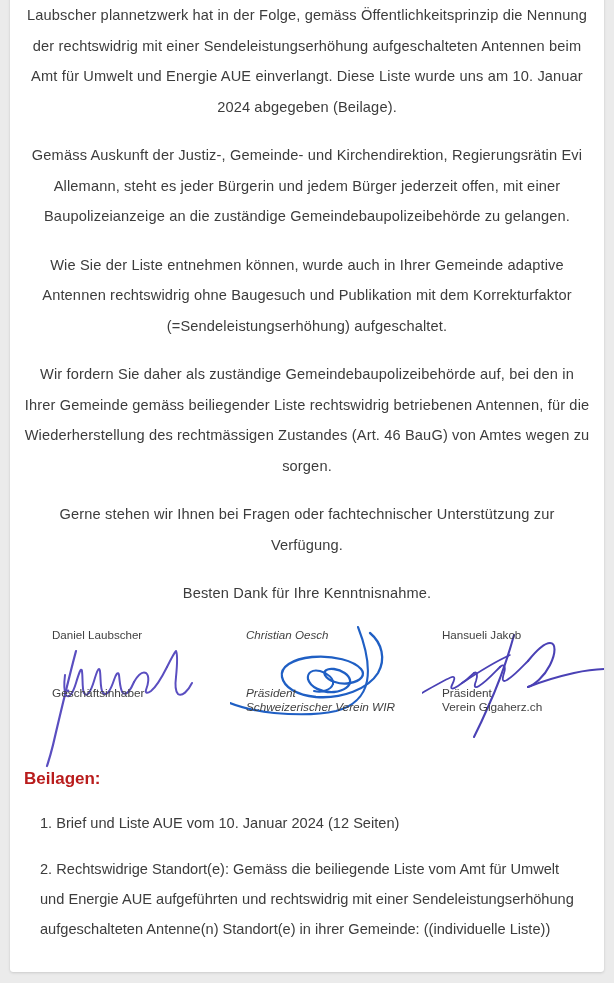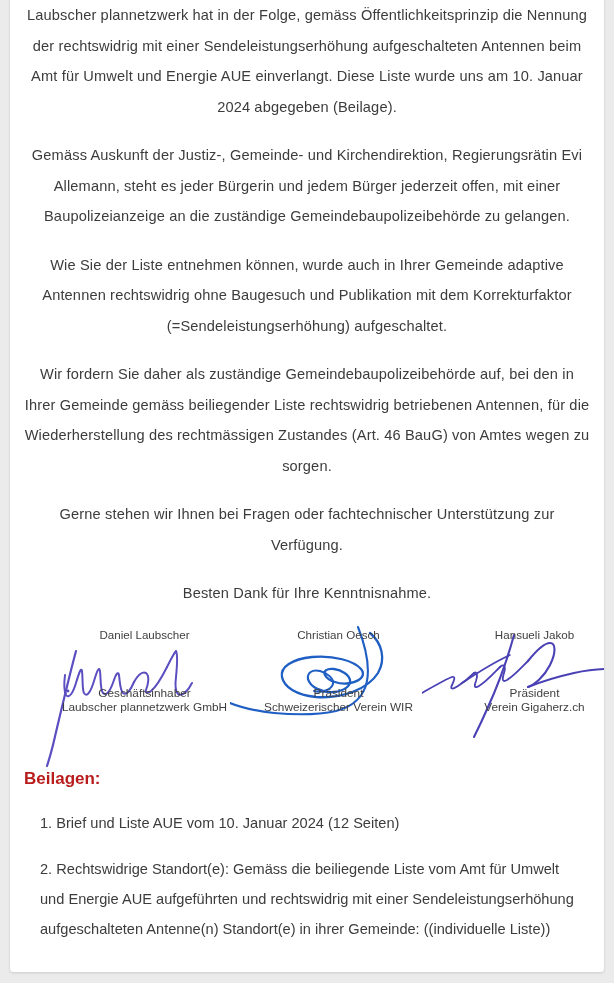--- a/index.html
+++ b/index.html
@@ -46,24 +46,23 @@
   .sig-block {
     position: relative;
     margin-top: 18px;
     height: 112px;
     width: 566px;
   }
   .sig-col {
     position: absolute;
     top: 0;
     width: 185px;
-    text-align: center;
   }
   .sig-col.c1 { left: 28px; }
-  .sig-col.c2 { left: 222px; }
+  .sig-col.c2 { left: 222px; font-style: italic; }
   .sig-col.c3 { left: 418px; }
   .sig-name {
     font-family: "Liberation Sans", sans-serif;
     font-size: 11.6px;
     line-height: 15px;
     color: #3f3f3f;
     white-space: nowrap;
   }
   .sig-gap { height: 44px; }
   .sig-role {
@@ -152,21 +151,20 @@
           <path d="M106 34 C114 24, 122 16, 128 16 C134 16, 134 26, 128 38 C122 50, 112 58, 106 60" stroke-width="2.1"></path>
           <path d="M106 60 C116 56, 134 50, 152 46 C166 43, 178 42, 186 42" stroke-width="2.1"></path>
           <path d="M40 56 C52 48, 70 36, 88 28" stroke-width="1.6"></path>
         </g>
       </svg>
 
       <div class="sig-col c1">
         <div class="sig-name">Daniel Laubscher</div>
         <div class="sig-gap"></div>
         <div class="sig-role">Geschäftsinhaber</div>
-        <div class="sig-org">Laubscher plannetzwerk GmbH</div>
       </div>
 
       <div class="sig-col c2">
         <div class="sig-name">Christian Oesch</div>
         <div class="sig-gap"></div>
         <div class="sig-role">Präsident</div>
         <div class="sig-org">Schweizerischer Verein WIR</div>
       </div>
 
       <div class="sig-col c3">

